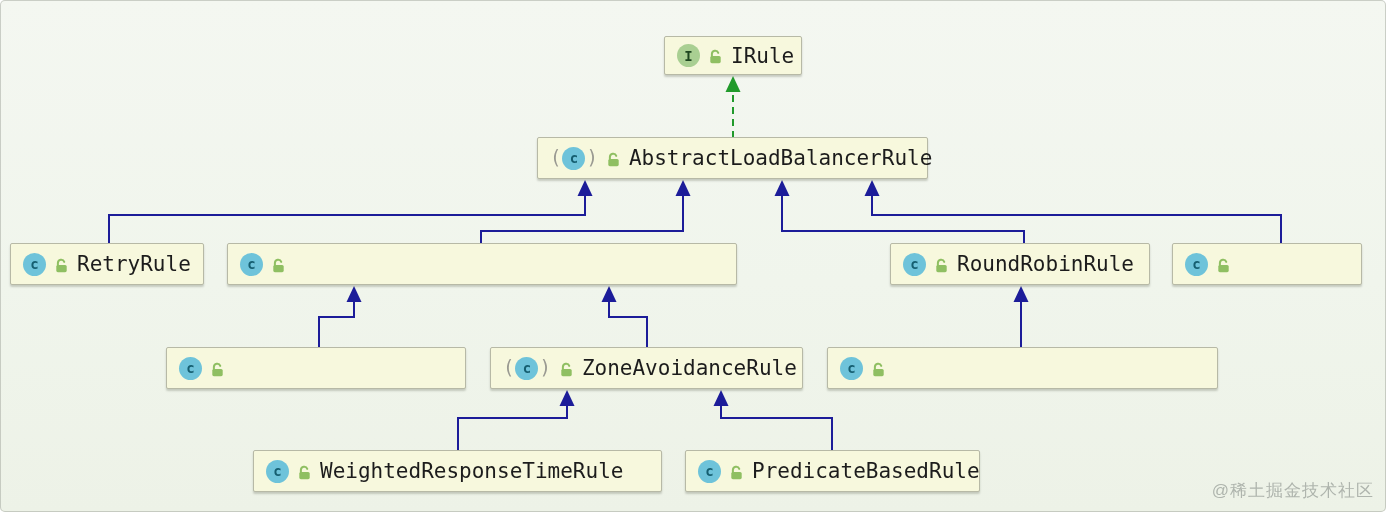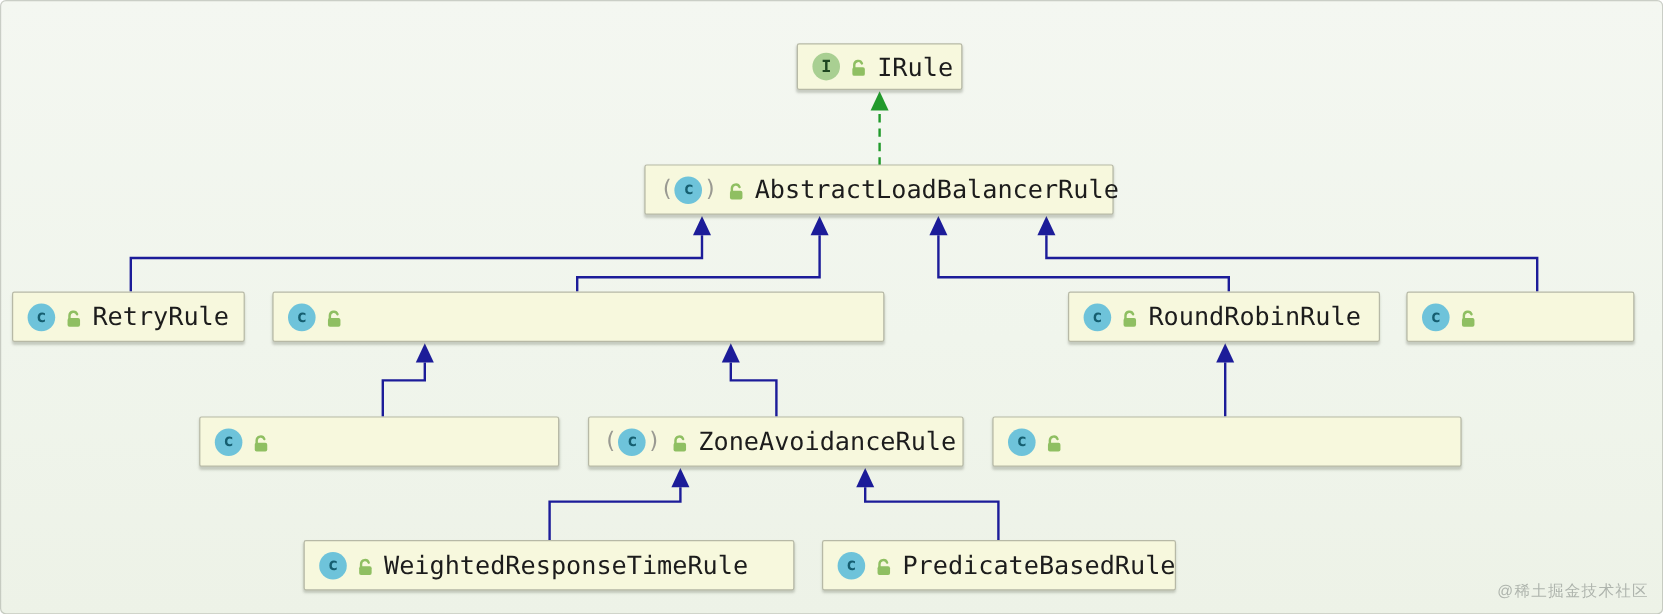--- a/index.html
+++ b/index.html
@@ -36,21 +36,21 @@
     width:23px;height:23px;border-radius:50%;
     font-size:14px;font-weight:600;line-height:1;
   }
   .circle.blue{background:#6ec3da;color:#155e70;}
   .circle.green{background:#a9cf92;color:#1e4620;}
   .lock{display:flex;align-items:center;flex:0 0 auto;transform:translateY(1px);}
   .label{flex:0 0 auto;letter-spacing:0;}
   #watermark{
     position:absolute;right:12px;bottom:10px;z-index:3;
     font-family:"Liberation Sans","DejaVu Sans",sans-serif;
-    font-size:13px;color:#9aa09a;opacity:.75;
+    font-size:17px;color:#9aa09a;opacity:.75;
     letter-spacing:1px;
     pointer-events:none;
   }
 </style>
 </head>
 <body>
 
 <div id="canvas">
   <svg id="edges" width="1386" height="512">
       <g>

